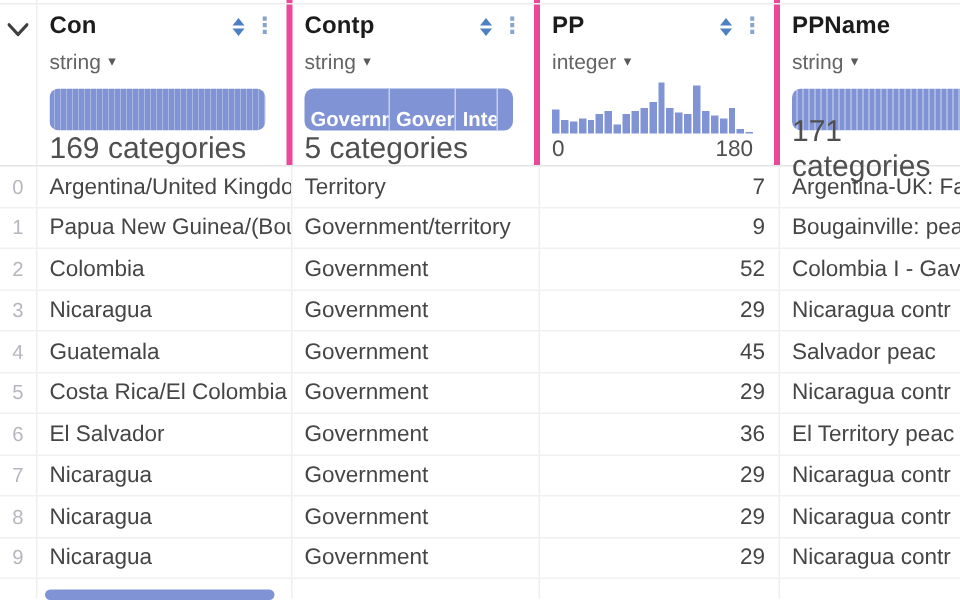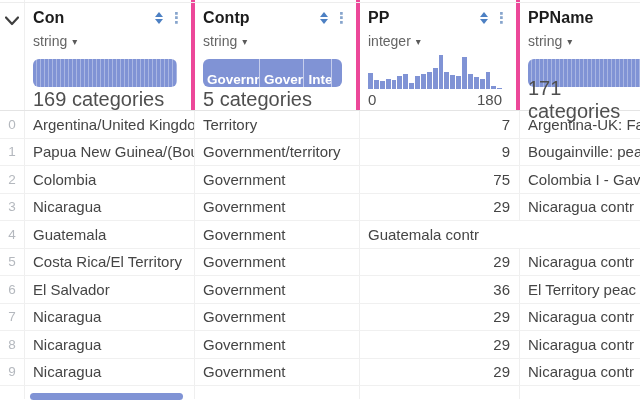--- a/index.html
+++ b/index.html
@@ -207,39 +207,40 @@
     <div class="td idx">1</div>
     <div class="td w-con">Papua New Guinea/(Bou</div>
     <div class="td w-contp">Government/territory</div>
     <div class="td w-pp num">9</div>
     <div class="td w-ppname last">Bougainville: pea</div>
   </div>
       <div class="tr">
     <div class="td idx">2</div>
     <div class="td w-con">Colombia</div>
     <div class="td w-contp">Government</div>
-    <div class="td w-pp num">75</div>
+    <div class="td w-pp num">52</div>
     <div class="td w-ppname last">Colombia I - Gav</div>
   </div>
       <div class="tr">
     <div class="td idx">3</div>
     <div class="td w-con">Nicaragua</div>
     <div class="td w-contp">Government</div>
     <div class="td w-pp num">29</div>
     <div class="td w-ppname last">Nicaragua contr</div>
   </div>
       <div class="tr">
     <div class="td idx">4</div>
     <div class="td w-con">Guatemala</div>
     <div class="td w-contp">Government</div>
-    <div class="td w-ppname last">Guatemala contr</div>
+    <div class="td w-pp num">45</div>
+    <div class="td w-ppname last">Salvador peac</div>
   </div>
       <div class="tr">
     <div class="td idx">5</div>
-    <div class="td w-con">Costa Rica/El Territory</div>
+    <div class="td w-con">Costa Rica/El Colombia</div>
     <div class="td w-contp">Government</div>
     <div class="td w-pp num">29</div>
     <div class="td w-ppname last">Nicaragua contr</div>
   </div>
       <div class="tr">
     <div class="td idx">6</div>
     <div class="td w-con">El Salvador</div>
     <div class="td w-contp">Government</div>
     <div class="td w-pp num">36</div>
     <div class="td w-ppname last">El Territory peac</div>

